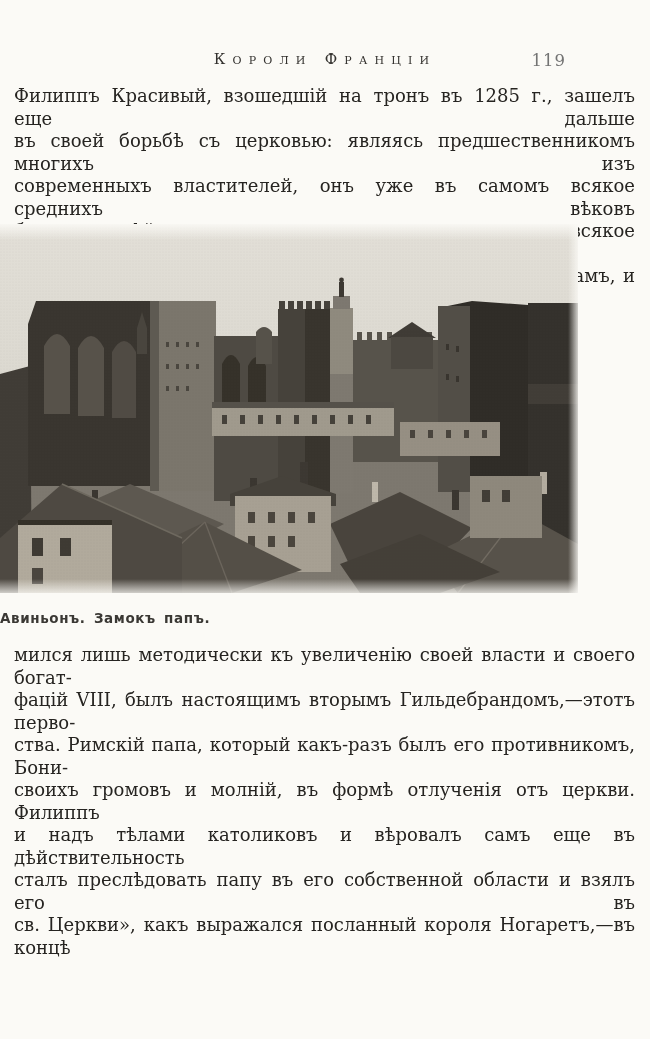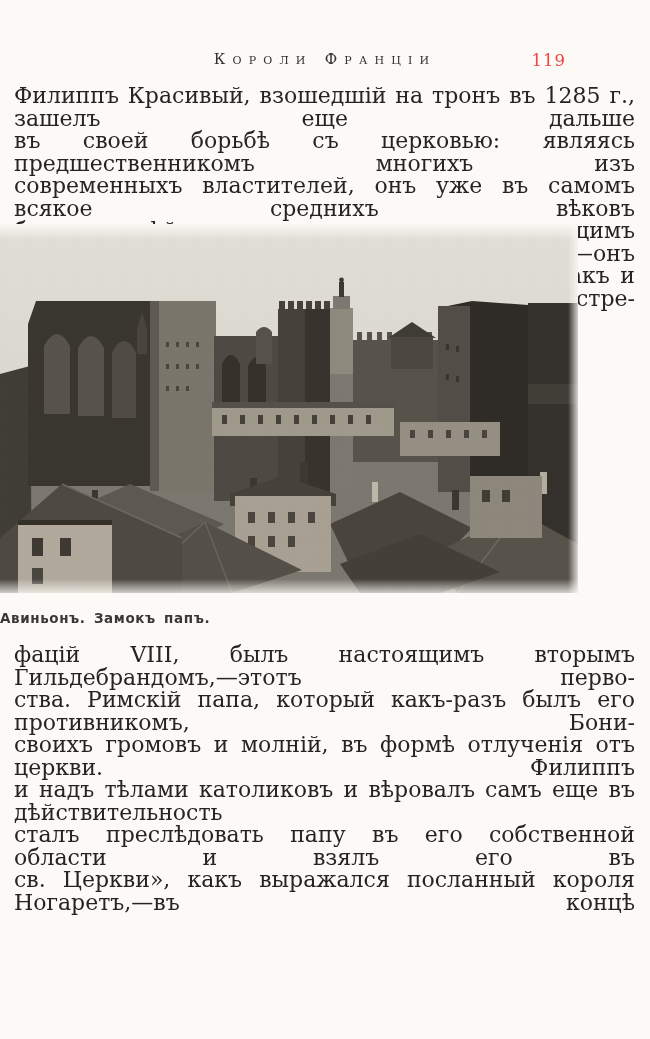--- a/index.html
+++ b/index.html
@@ -18,26 +18,26 @@
     position:absolute;top:50px;left:0;width:650px;height:22px;
   }
   .running-title{
     display:block;text-align:center;
     font-variant:small-caps;
     font-size:15px;letter-spacing:0.48em;
     color:#33312e;
   }
   .page-number{
     position:absolute;right:84px;top:1px;
-    font-size:16.5px;letter-spacing:1px;color:#ef4444;
+    font-size:16.5px;letter-spacing:1px;color:#737373;
   }
   
   .para{
     position:absolute;left:14px;width:621px;
-    font-size:22px;line-height:22.5px;
+    font-size:18px;line-height:22.5px;
   }
   .para-1{top:85px;}
   .para-2{top:644px;}
   .tline{
     text-align:justify;
     -moz-text-align-last:justify;
     text-align-last:justify;
     white-space:normal;
     word-spacing:1px;
   }
@@ -251,20 +251,21 @@
 
       <rect x="0" y="0" width="578" height="16" fill="url(#fadeT)"></rect>
       <rect x="0" y="355" width="578" height="14" fill="url(#fadeB)"></rect>
       <rect x="568" y="0" width="10" height="369" fill="url(#fadeR)"></rect>
     </svg>
   </div>
 
   <div class="photo-caption">Авиньонъ. Замокъ папъ.</div>
 
   <div class="para para-2">
+    <div class="tline">мился лишь методически къ увеличенію своей власти и своего богат-</div>
     <div class="tline">фацій VIII, былъ настоящимъ вторымъ Гильдебрандомъ,—этотъ перво-</div>
     <div class="tline">ства. Римскій папа, который какъ-разъ былъ его противникомъ, Бони-</div>
     <div class="tline">своихъ громовъ и молній, въ формѣ отлученія отъ церкви. Филиппъ</div>
     <div class="tline">и надъ тѣлами католиковъ и вѣровалъ самъ еще въ дѣйствительность</div>
     <div class="tline">сталъ преслѣдовать папу въ его собственной области и взялъ его въ</div>
     <div class="tline">св. Церкви», какъ выражался посланный короля Ногаретъ,—въ концѣ</div>
 
   </div>
 
 </div>

